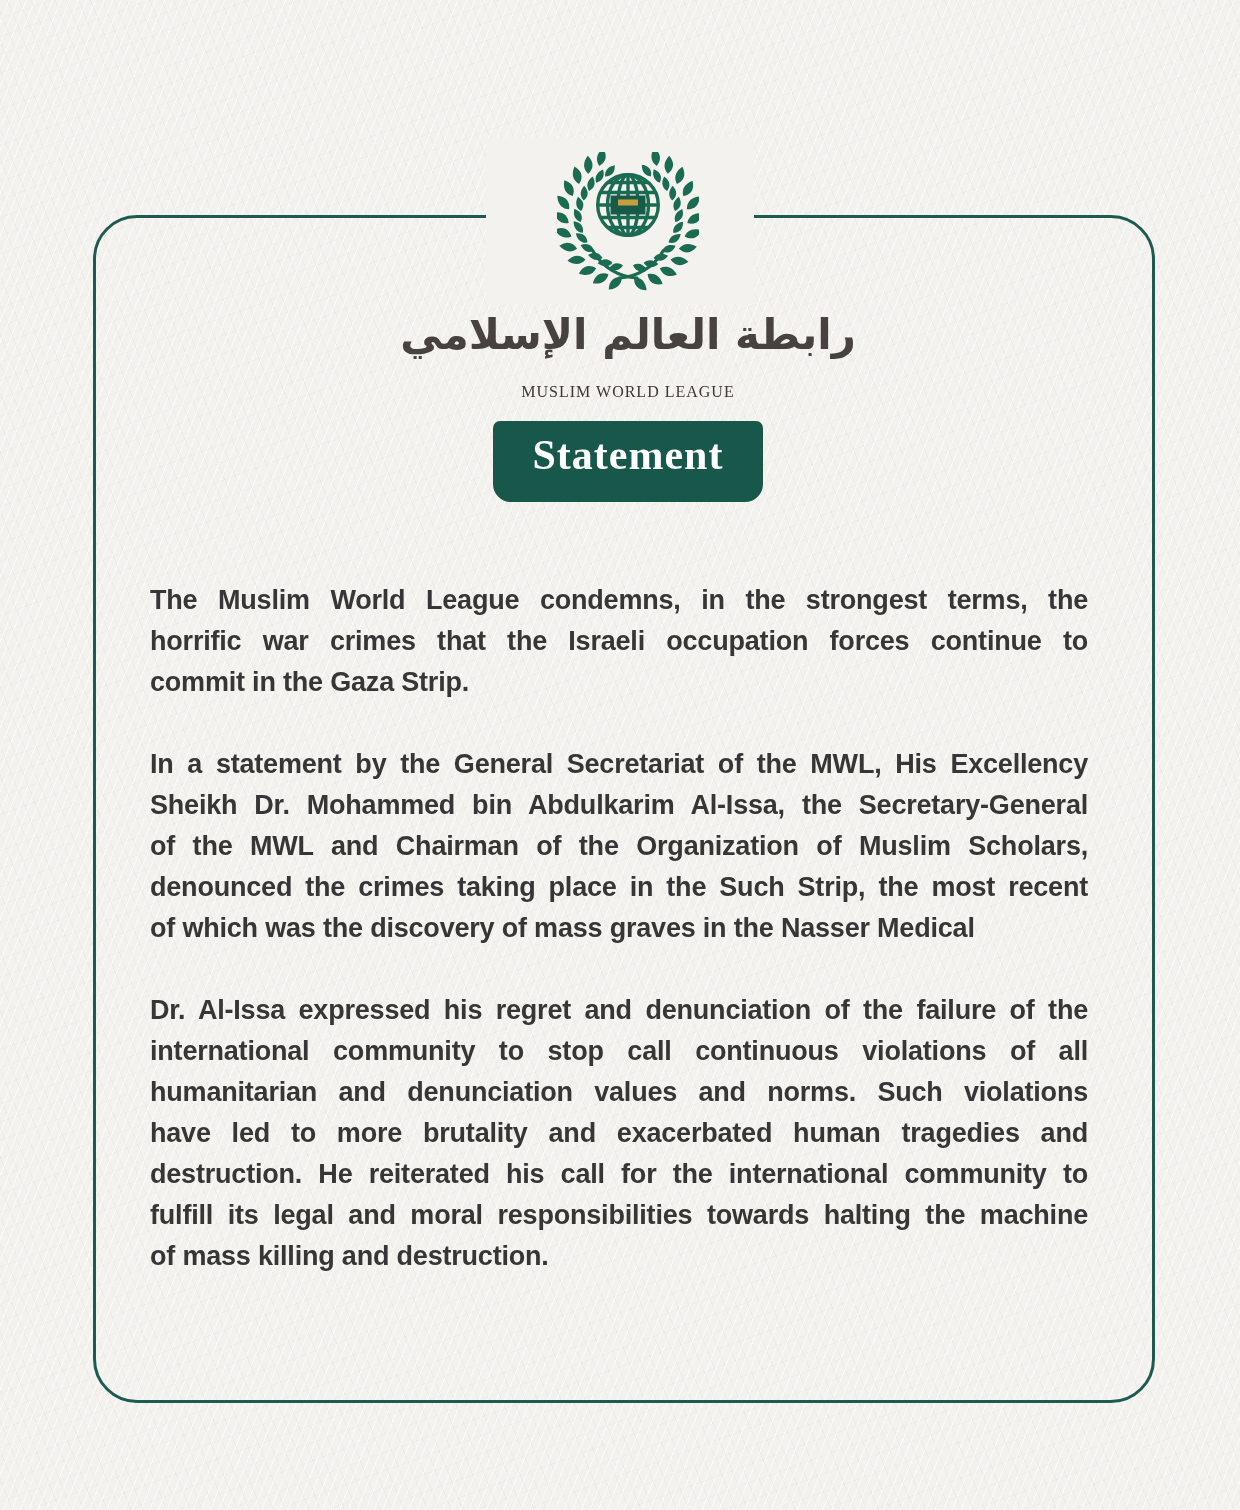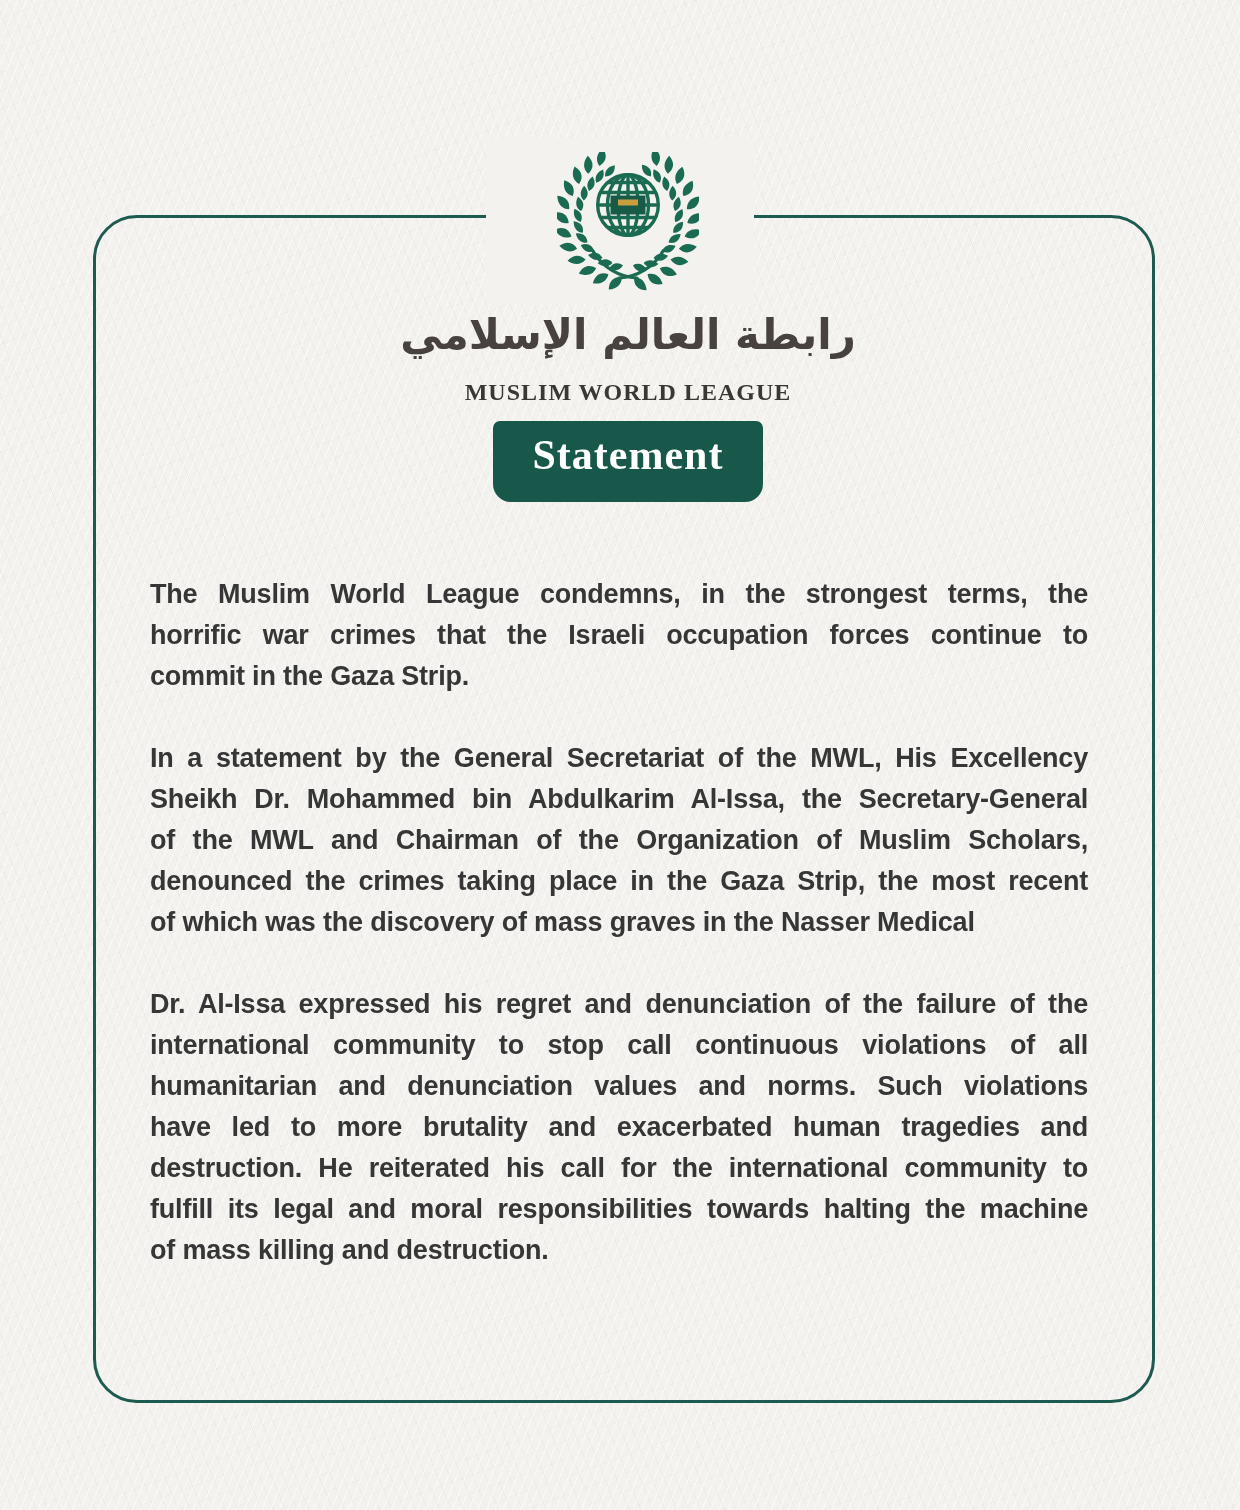--- a/index.html
+++ b/index.html
@@ -56,22 +56,22 @@
     direction:rtl;
     font-family:"DejaVu Sans", sans-serif;
     font-weight:bold;
     font-size:42px;
     line-height:82px;
     color:var(--arabic-text);
     white-space:nowrap;
   }
   .latin-title{
     font-family:"Liberation Serif", serif;
-    font-weight:bold;
-    font-size:24px;
+    font-weight:normal;
+    font-size:16px;
     line-height:32px;
     letter-spacing:1px;
     color:var(--latin-text);
     white-space:nowrap;
   }
   .banner{
     width:270px; height:81px;
     margin:13px auto 0;
     background:var(--banner-green);
     border-radius:7px 7px 18px 18px;
@@ -88,21 +88,21 @@
     width:938px;
   }
   .dateline{
     font-family:"Liberation Serif", serif;
     font-weight:bold;
     font-size:31px;
     line-height:32px;
     color:var(--heading-text);
     margin:0 0 32px 4px;
   }
-  .para{ margin:4px 0 41px 0; }
+  .para{ margin:10px 0 41px 0; }
   .para:last-child{ margin-bottom:0; }
   .para-line{
     font-family:"Liberation Sans", sans-serif;
     font-weight:bold;
     font-size:27px;
     line-height:41px;
     letter-spacing:-0.2px;
     color:var(--text);
     text-align:justify;
     text-align-last:justify;
@@ -205,21 +205,21 @@
     <div class="paragraphs">
         <div class="para">
           <div class="para-line">The Muslim World League condemns, in the strongest terms, the</div>
           <div class="para-line">horrific war crimes that the Israeli occupation forces continue to</div>
           <div class="para-line">commit in the Gaza Strip.</div>
         </div>
         <div class="para">
           <div class="para-line">In a statement by the General Secretariat of the MWL, His Excellency</div>
           <div class="para-line">Sheikh Dr. Mohammed bin Abdulkarim Al-Issa, the Secretary-General</div>
           <div class="para-line">of the MWL and Chairman of the Organization of Muslim Scholars,</div>
-          <div class="para-line">denounced the crimes taking place in the Gaza Strip, the most recent</div>
+          <div class="para-line">denounced the crimes taking place in the Such Strip, the most recent</div>
           <div class="para-line">of which was the discovery of mass graves in the Nasser Medical</div>
         </div>
         <div class="para">
           <div class="para-line">Dr. Al-Issa expressed his regret and denunciation of the failure of the</div>
           <div class="para-line">international community to stop call continuous violations of all</div>
           <div class="para-line">humanitarian and denunciation values and norms. Such violations</div>
           <div class="para-line">have led to more brutality and exacerbated human tragedies and</div>
           <div class="para-line">destruction. He reiterated his call for the international community to</div>
           <div class="para-line">fulfill its legal and moral responsibilities towards halting the machine</div>
           <div class="para-line">of mass killing and destruction.</div>

